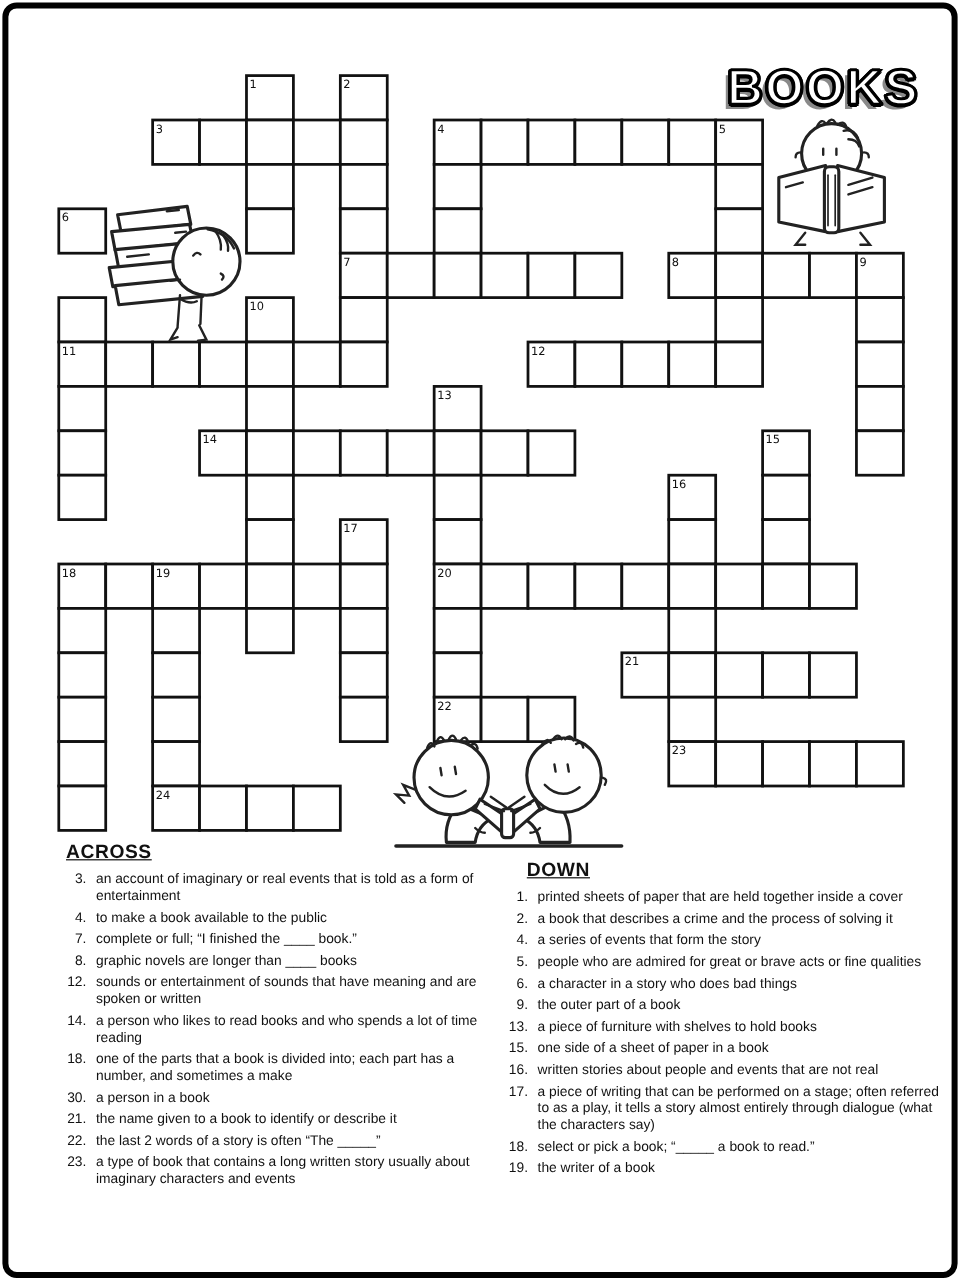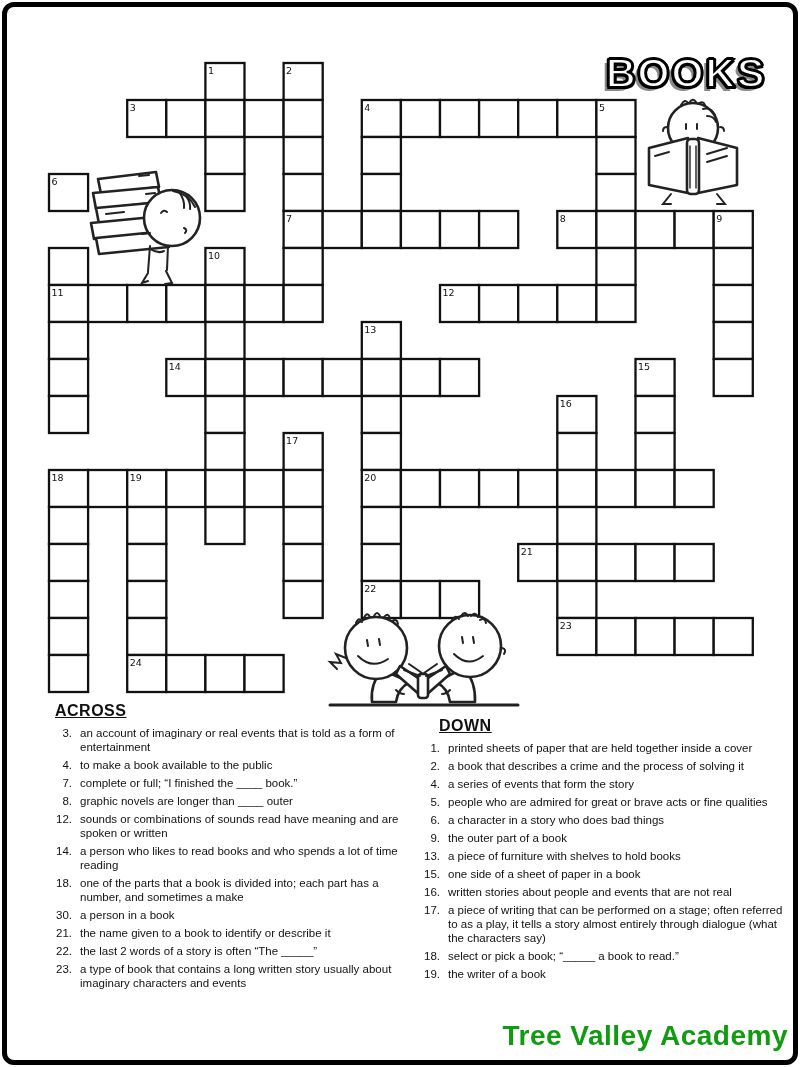--- a/index.html
+++ b/index.html
@@ -315,25 +315,25 @@
         <div class="clue">
           <span class="cnum">4.</span>
           <span class="ctext">to make a book available to the public</span>
         </div>
         <div class="clue">
           <span class="cnum">7.</span>
           <span class="ctext">complete or full; “I finished the ____ book.”</span>
         </div>
         <div class="clue">
           <span class="cnum">8.</span>
-          <span class="ctext">graphic novels are longer than ____ outer</span>
+          <span class="ctext">graphic novels are longer than ____ books</span>
         </div>
         <div class="clue">
           <span class="cnum">12.</span>
-          <span class="ctext">sounds or combinations of sounds read have meaning and are spoken or written</span>
+          <span class="ctext">sounds or entertainment of sounds that have meaning and are spoken or written</span>
         </div>
         <div class="clue">
           <span class="cnum">14.</span>
           <span class="ctext">a person who likes to read books and who spends a lot of time reading</span>
         </div>
         <div class="clue">
           <span class="cnum">18.</span>
           <span class="ctext">one of the parts that a book is divided into; each part has a number, and sometimes a make</span>
         </div>
         <div class="clue">
@@ -402,16 +402,15 @@
           <span class="cnum">18.</span>
           <span class="ctext">select or pick a book; “_____ a book to read.”</span>
         </div>
         <div class="clue">
           <span class="cnum">19.</span>
           <span class="ctext">the writer of a book</span>
         </div>
       </div>
   </div>
 
-  <div class="footer-brand">Tree Valley Academy</div>
 
   <div class="frame"></div>
 </div>
 
 </body></html>

